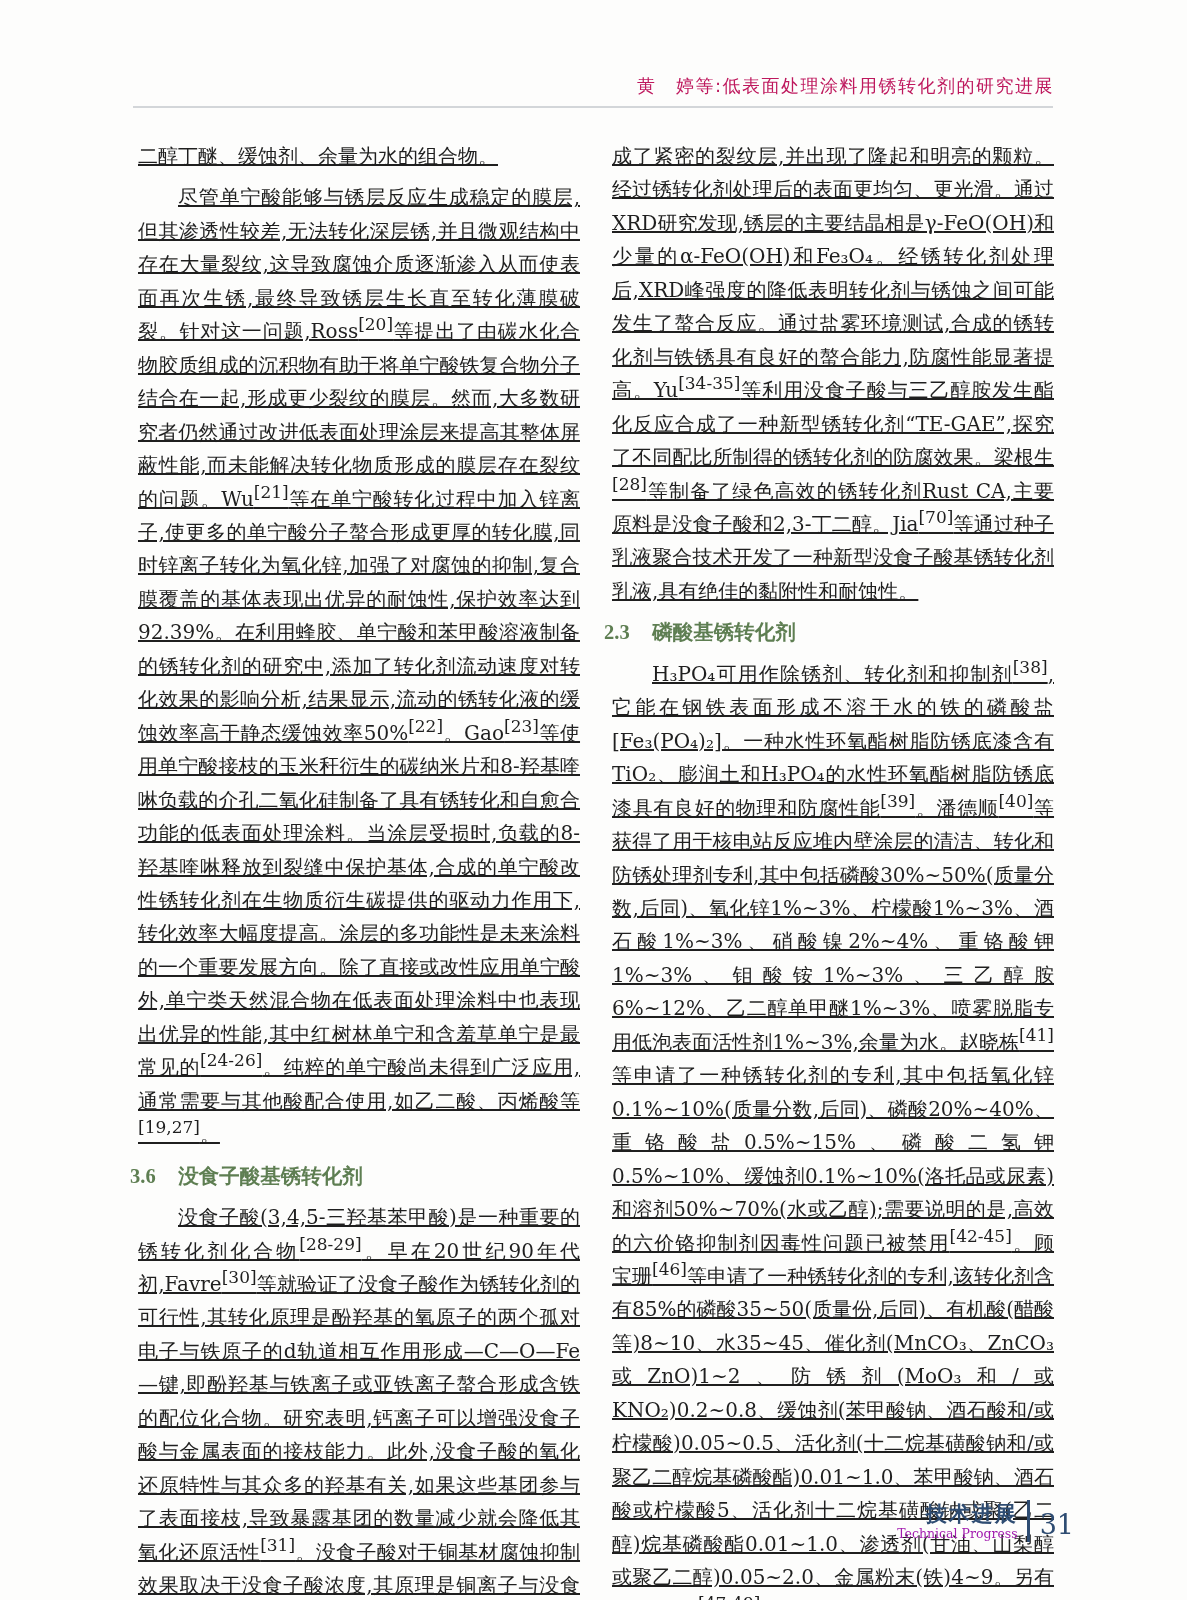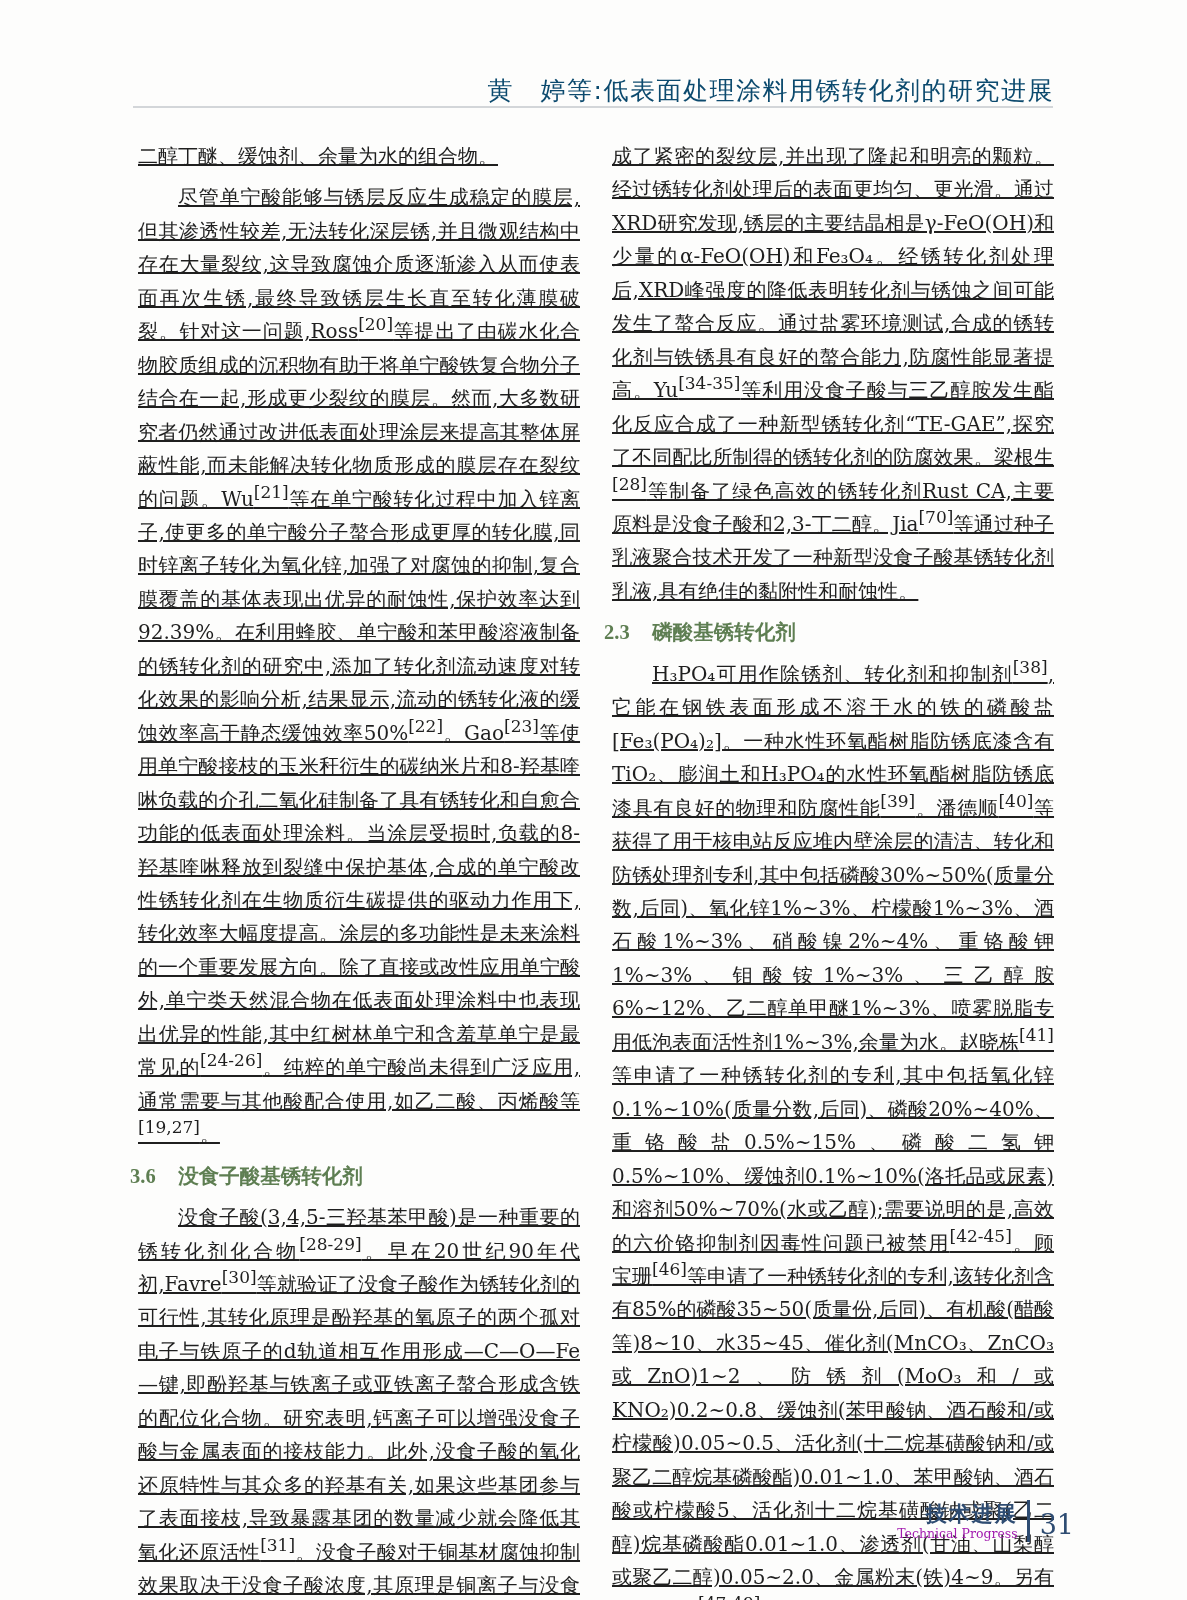--- a/index.html
+++ b/index.html
@@ -7,22 +7,22 @@
     position:relative;
     width:1187px; height:1600px;
     background:#fdfdfc;
     overflow:hidden;
     font-family:"DejaVu Serif","Liberation Serif",serif;
   }
   .running-head {
     position:absolute; top:74px; left:130px; width:924px;
     text-align:right;
     font-family:"DejaVu Sans","Liberation Sans",sans-serif;
-    font-size:25px; letter-spacing:1.5px;
-    color:#0c4a6e;
+    font-size:18px; letter-spacing:1.5px;
+    color:#be185d;
   }
   .head-rule {
     position:absolute; top:106px; left:133px; width:920px; height:2px;
     background:#d3d6d9;
   }
   .col {
     position:absolute; top:132px; width:458px;
     font-size:20px; line-height:33.45px;
     text-align:justify; text-justify:inter-ideograph;
     color:#1f1f1f;

